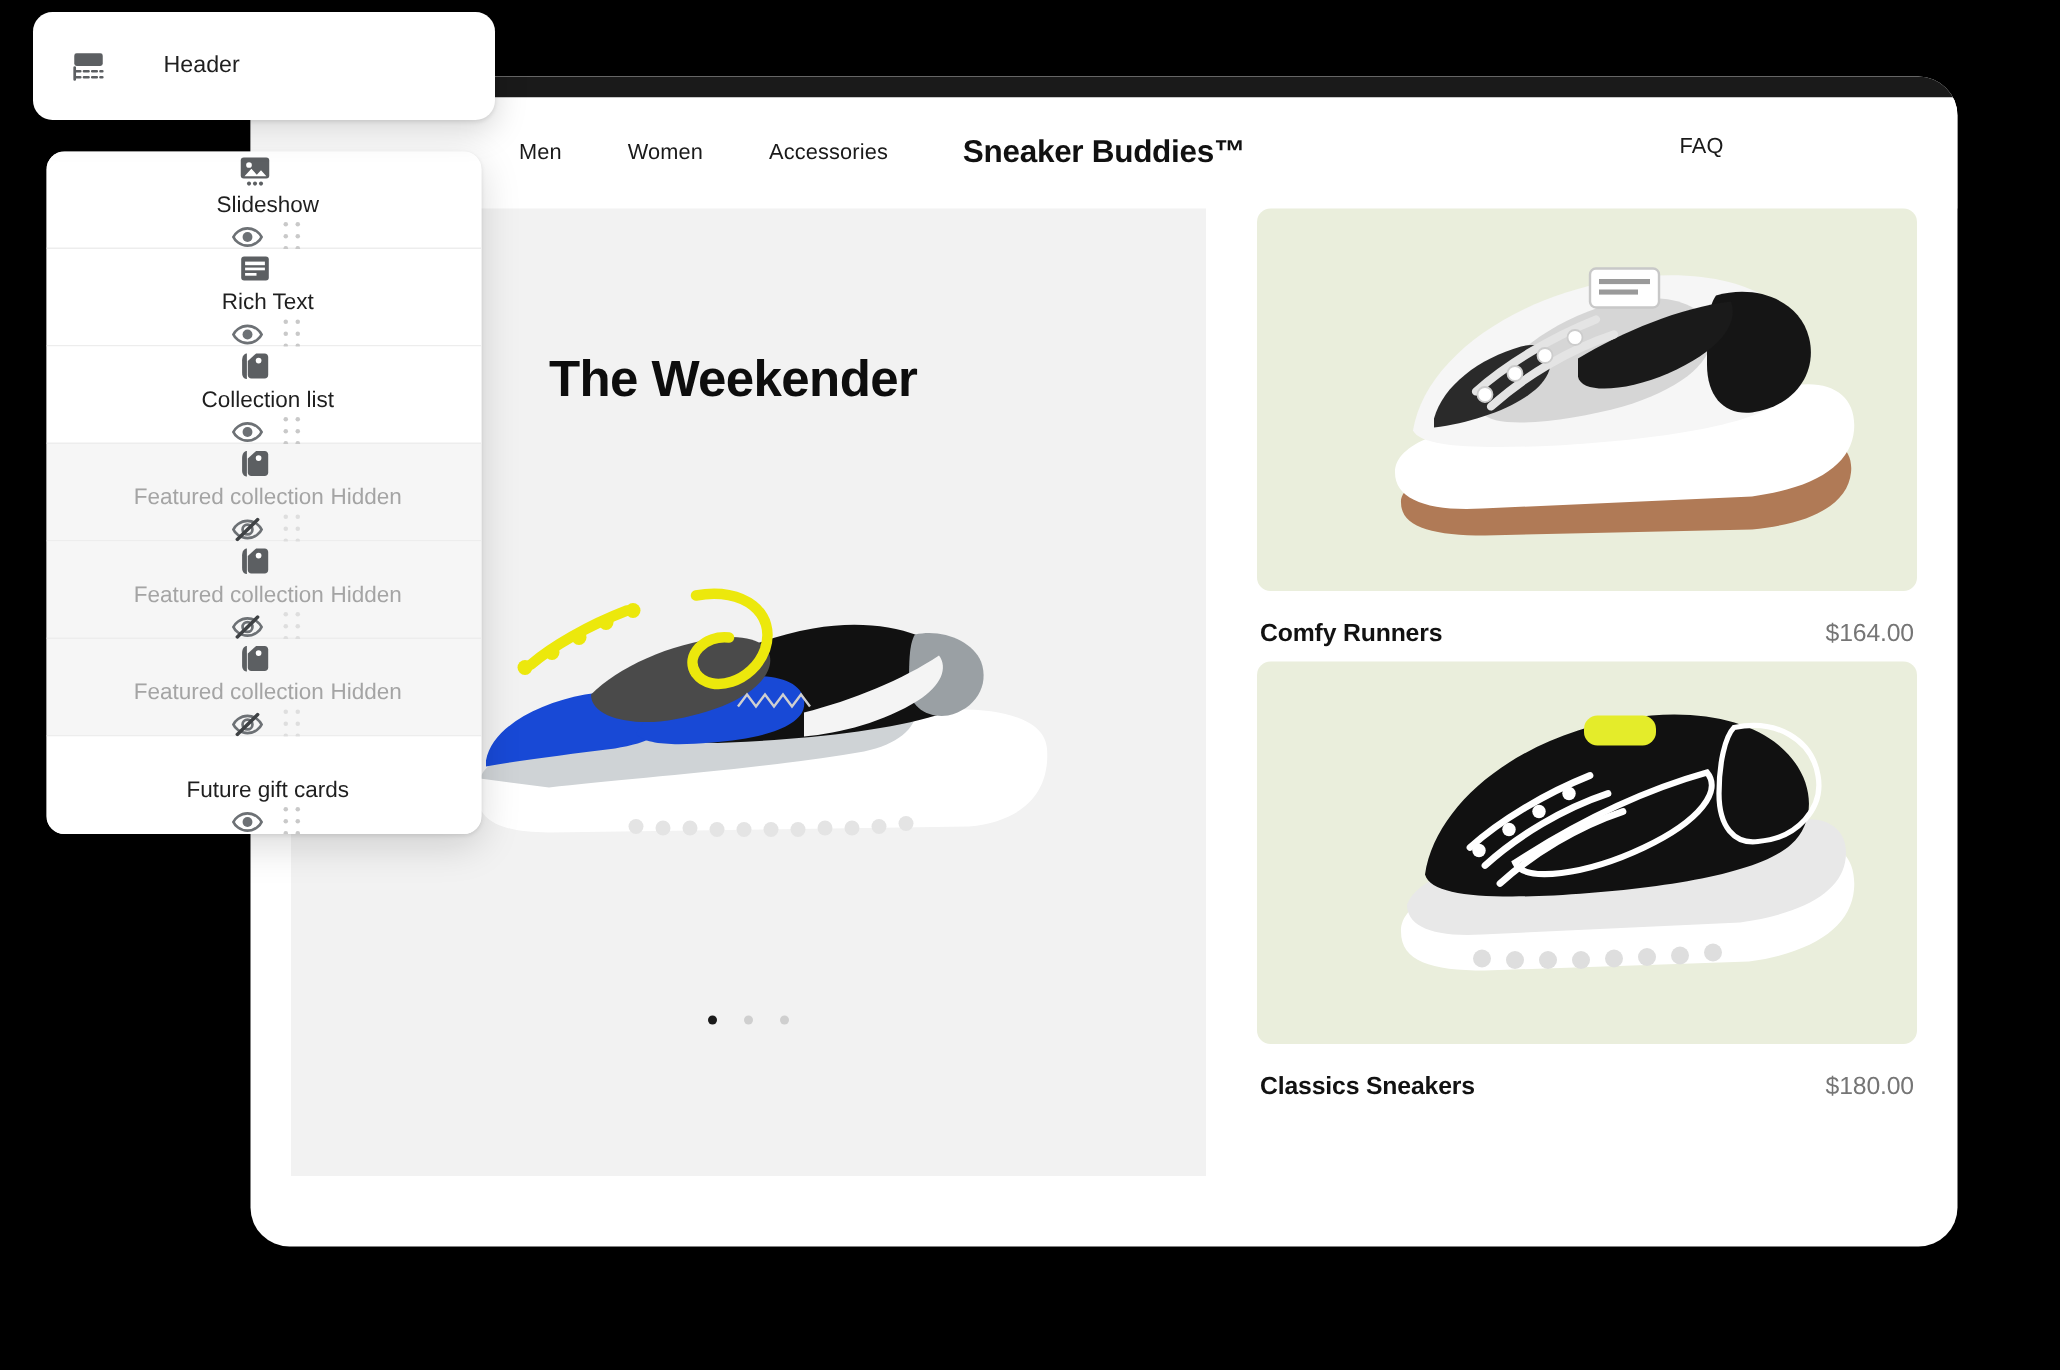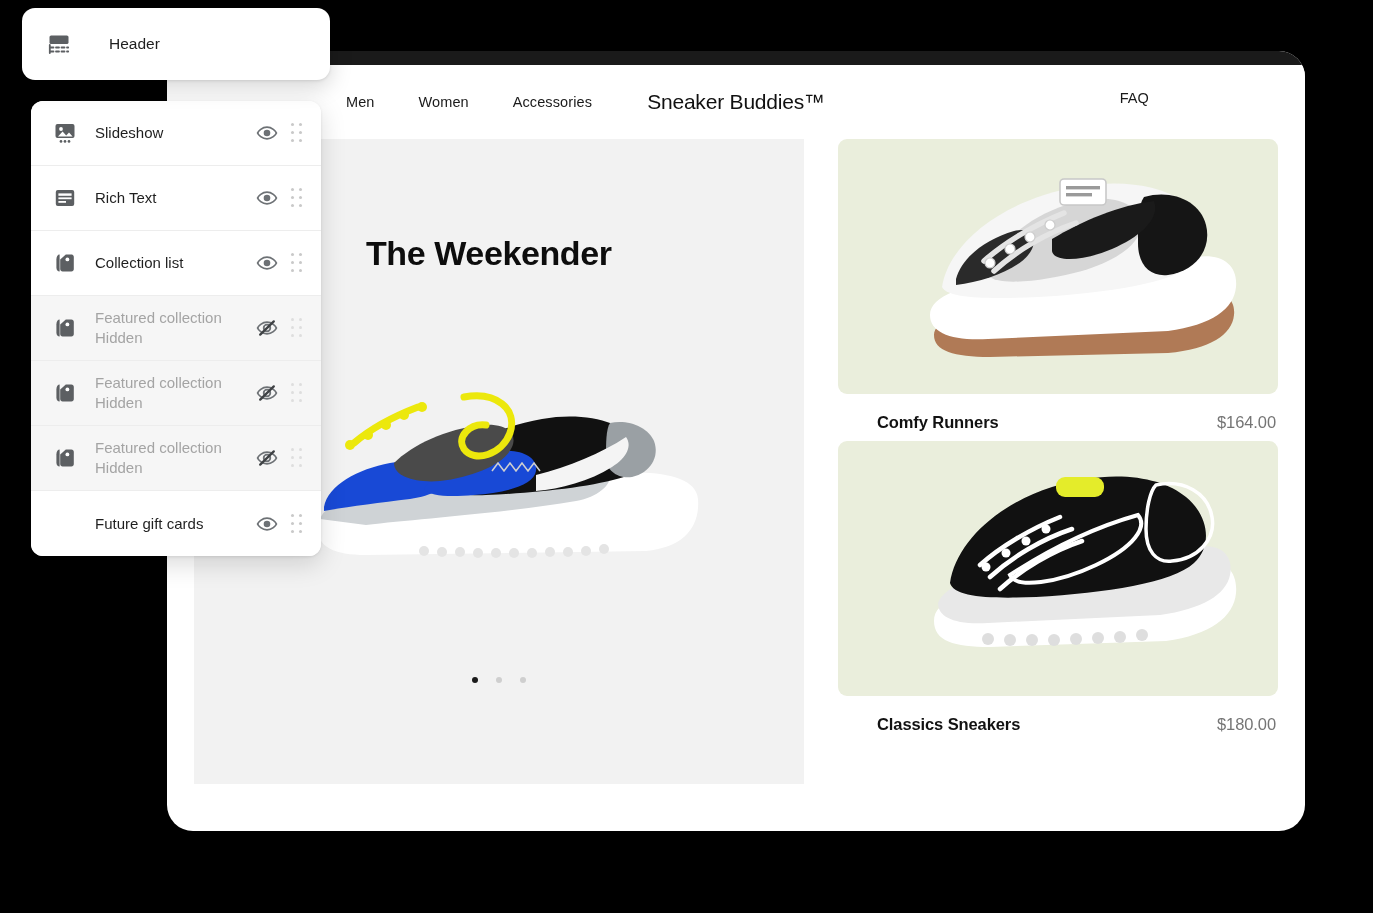--- a/index.html
+++ b/index.html
@@ -71,21 +71,21 @@
     color: #1a1a1a;
     letter-spacing: .1px;
     white-space: nowrap;
     cursor: pointer;
   }
   .store-logo {
     position: absolute;
     left: 50%;
     transform: translateX(-50%);
     font-size: 21px;
-    font-weight: normal;
+    font-weight: bold;
     color: #111111;
     letter-spacing: -.2px;
     white-space: nowrap;
     cursor: pointer;
   }
   .cart-wrap {
     position: relative;
     width: 24px;
     height: 24px;
     cursor: pointer;
@@ -173,21 +173,20 @@
     background: #eaeedc;
     border-radius: 9px;
     position: relative;
     overflow: hidden;
   }
   .product-meta {
     display: flex;
     align-items: baseline;
     justify-content: space-between;
     padding: 19px 2px 0 2px;
-    margin-left: 37px;
   }
   .product-title {
     font-size: 16.5px;
     font-weight: bold;
     color: #121212;
     letter-spacing: -.1px;
   }
   .product-price {
     font-size: 16.5px;
     color: #757575;
@@ -231,20 +230,21 @@
 
   .section-row {
     position: relative;
     display: flex;
     align-items: center;
     height: 65px;
     padding: 0 16px 0 21px;
     border-bottom: 1px solid #ededed;
     background: #ffffff;
     cursor: pointer;
+    flex-direction: column;
   }
   .section-row:last-child { border-bottom: none; }
   .section-row.hidden-row { background: #f6f6f6; }
 
   .row-icon {
     width: 26px;
     height: 26px;
     flex: none;
     display: flex;
     align-items: center;

